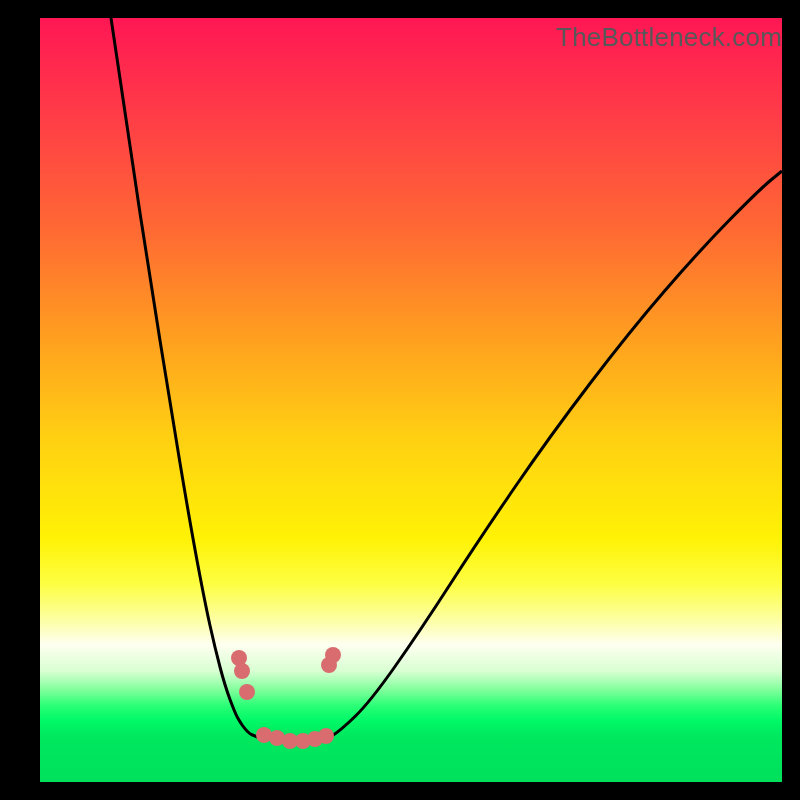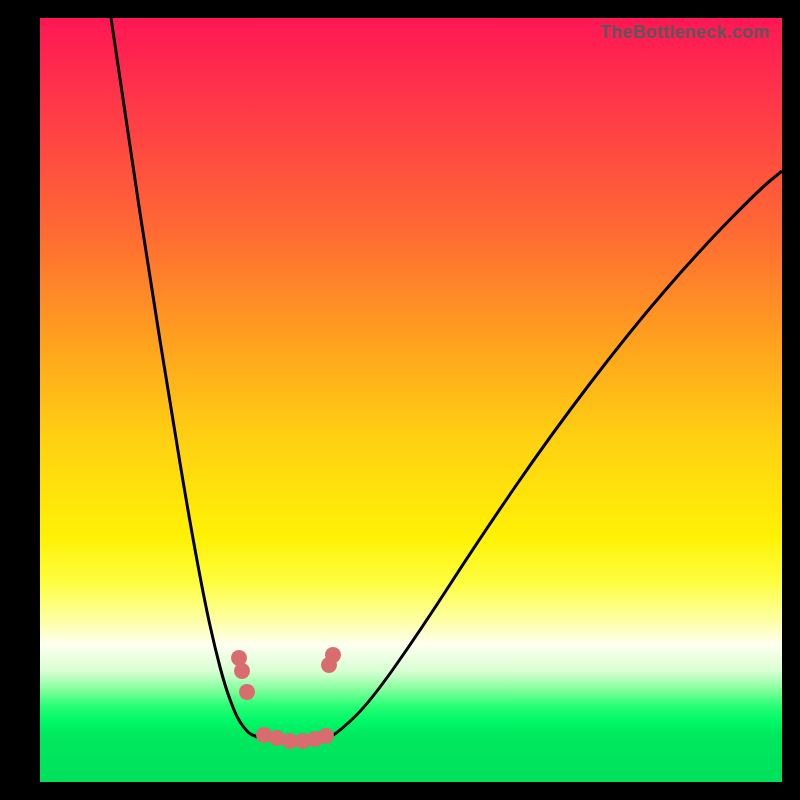--- a/index.html
+++ b/index.html
@@ -15,21 +15,21 @@
     #fdfe41 74%,
     #fdffa8 79%,
     #fefff0 82%,
     #d8ffd2 85.5%,
     #7eff9a 88%,
     #2aff76 90%,
     #00f867 92%,
     #00e85e 94%,
     #00e05c 100%)
 }
-.watermark{position:absolute;right:12px;top:4px;color:#58585a;font-size:18px;font-weight:700;letter-spacing:.2px}
+.watermark{position:absolute;right:0;top:4px;color:#58585a;font-size:26px;font-weight:400;letter-spacing:.2px}
 svg.curve{position:absolute;left:0;top:0;width:742px;height:764px}
 svg.dots{position:absolute;left:0;top:0;width:742px;height:764px}
 </style>
 </head>
 <body>
 
 <div class="frame">
   <div class="plot">
     <div class="watermark">TheBottleneck.com</div>
 

